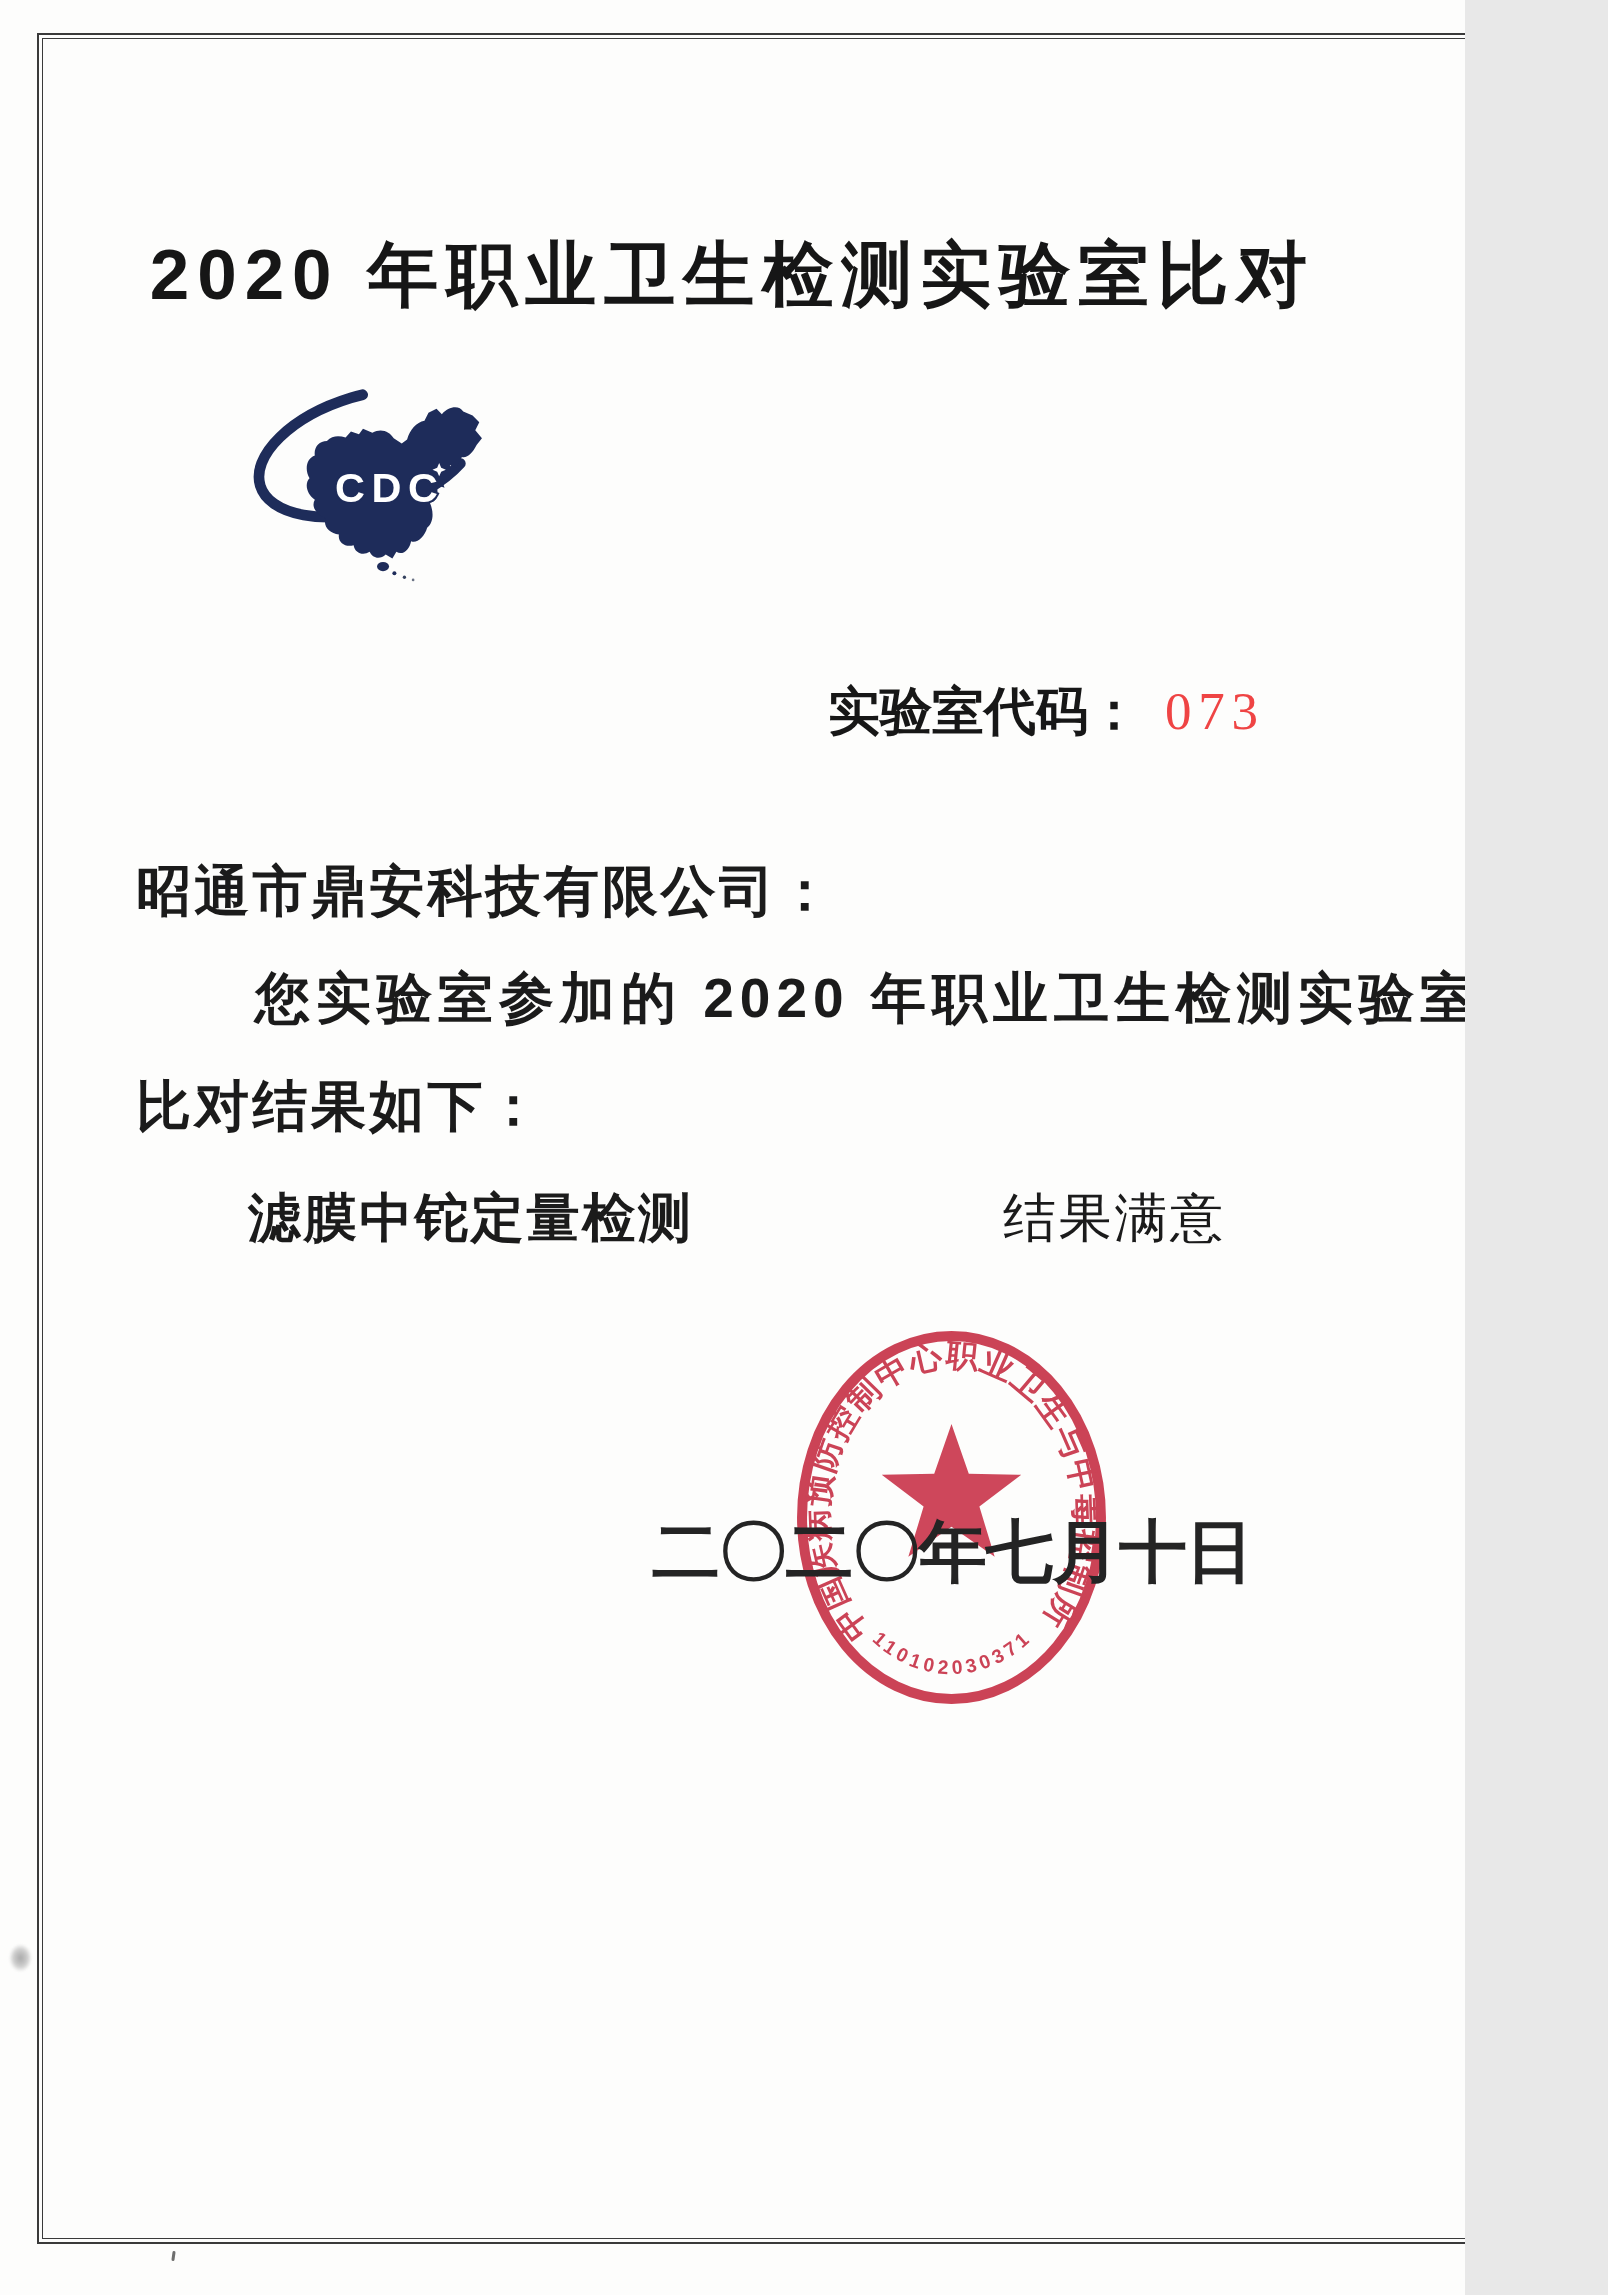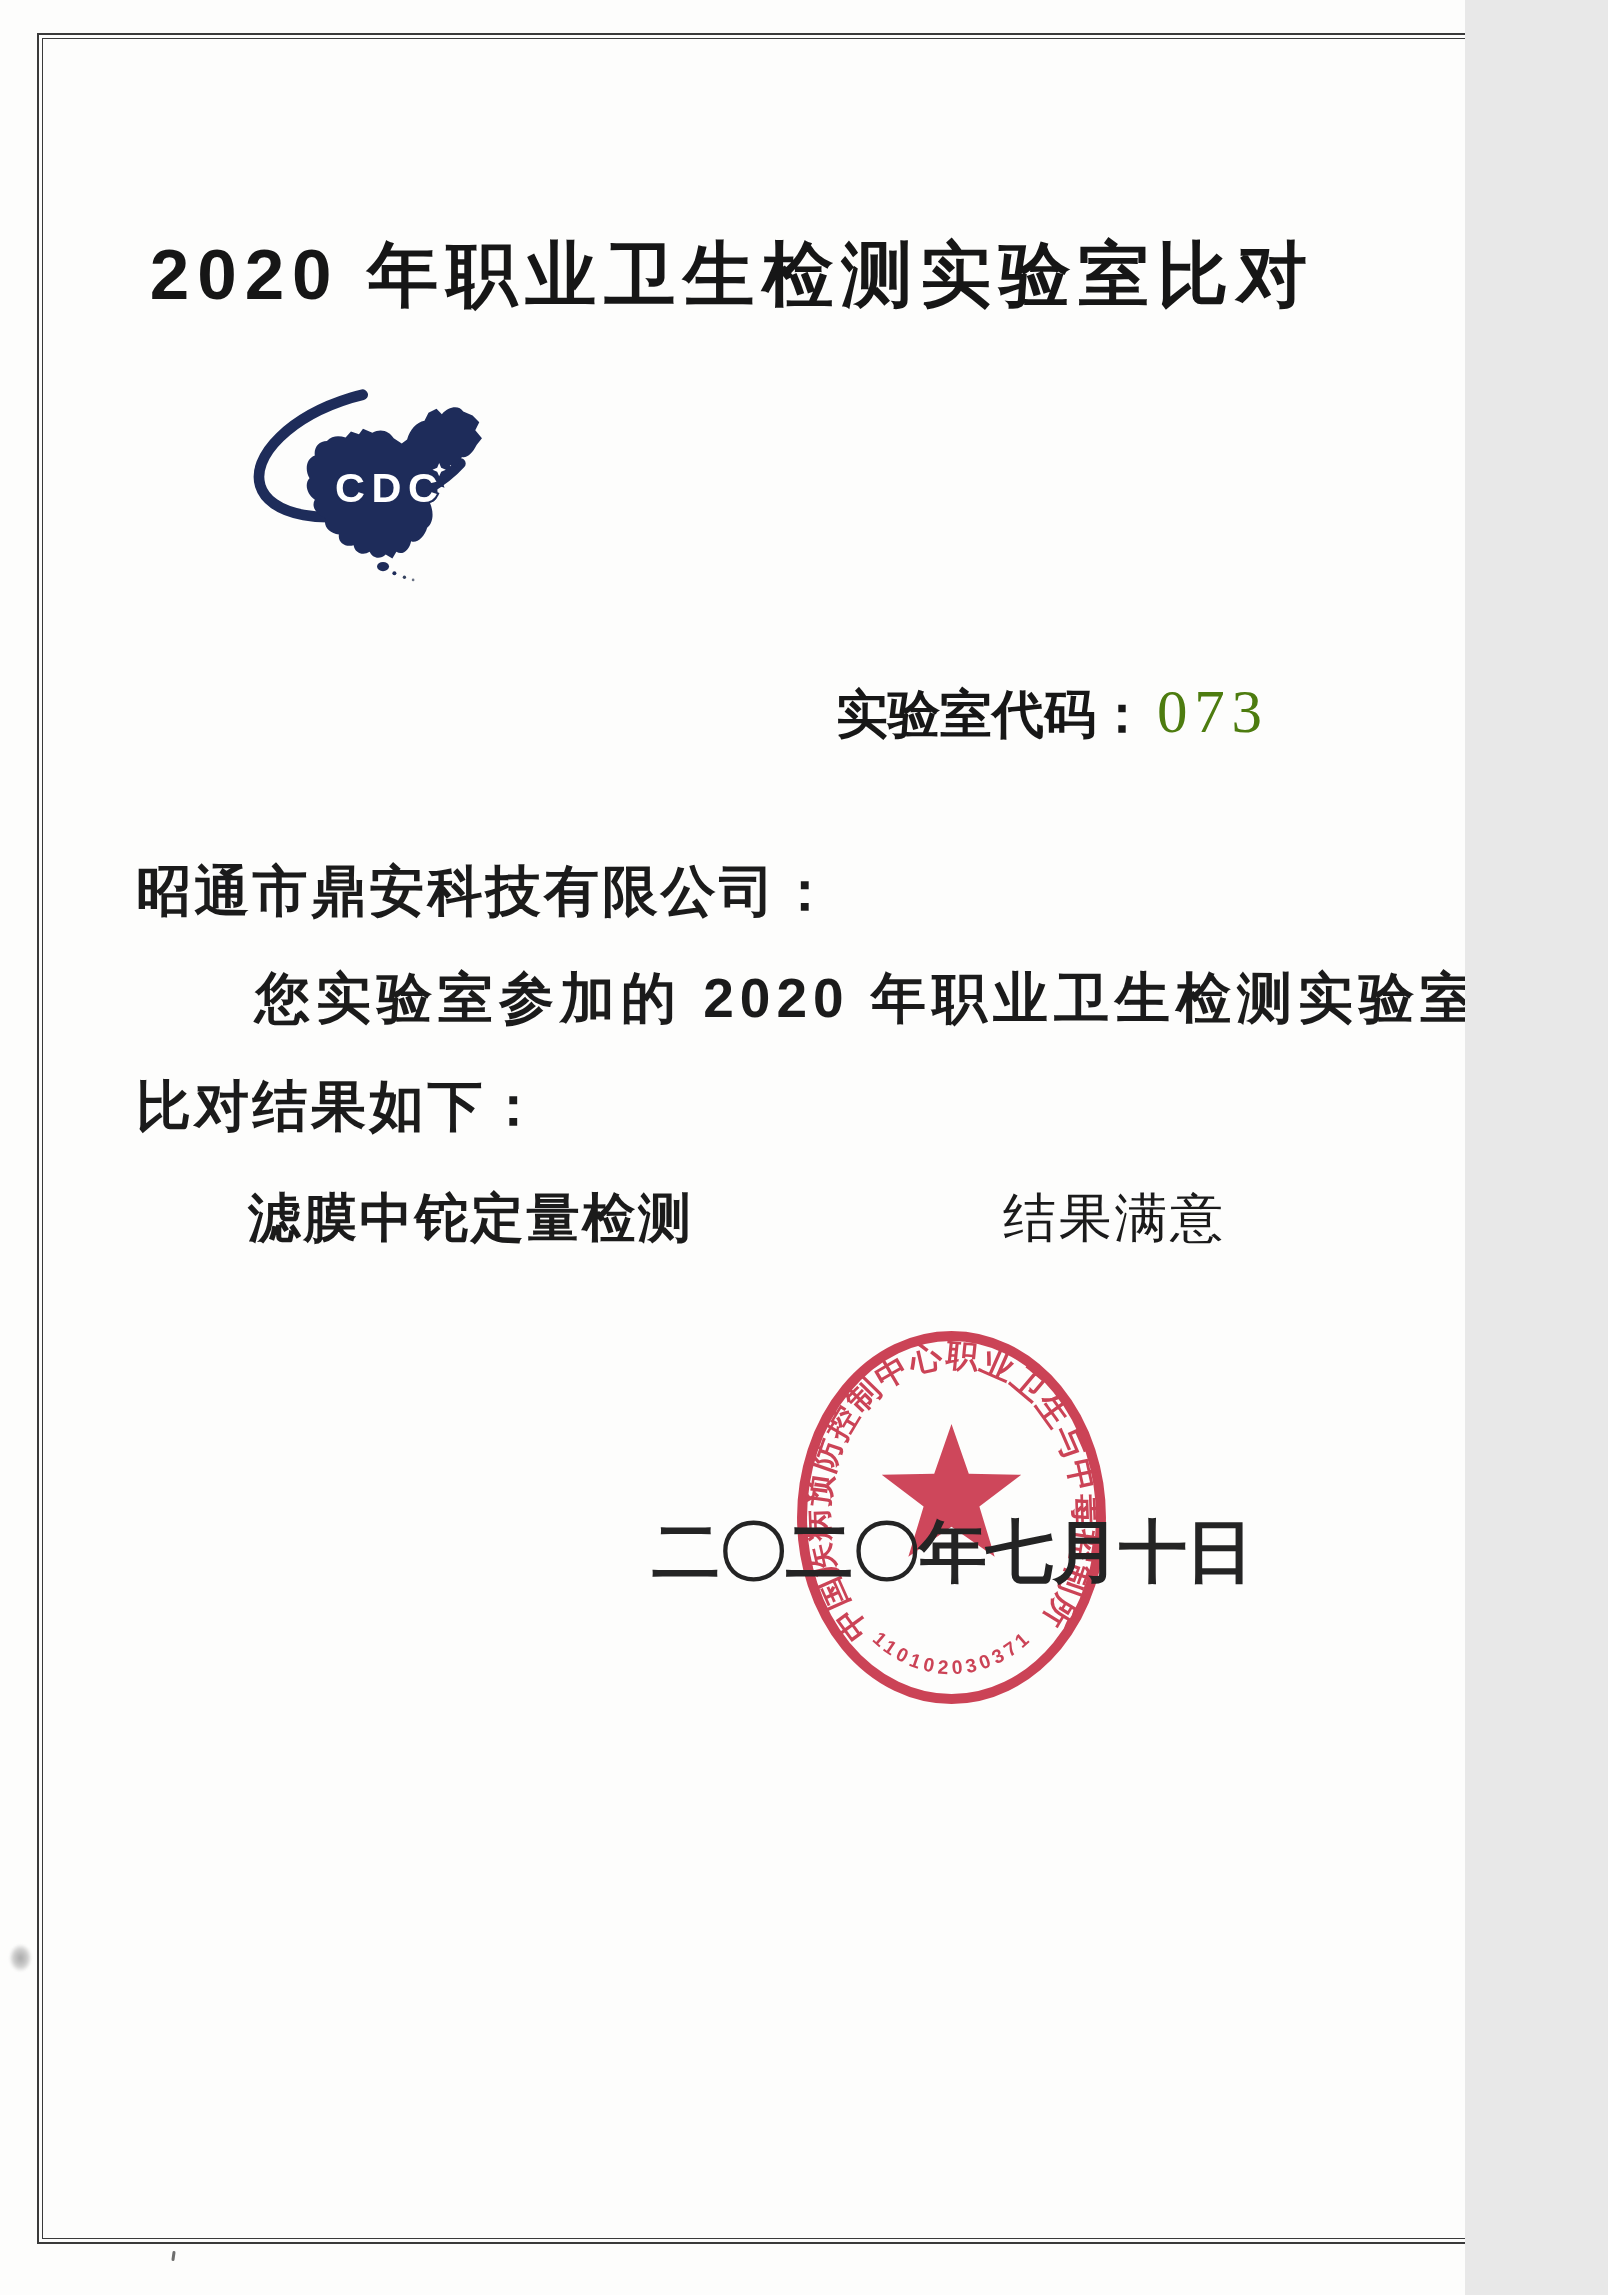--- a/index.html
+++ b/index.html
@@ -23,24 +23,24 @@
   .cert-title{
     left:0;right:0;top:228px;text-align:center;
     font-size:71px;font-weight:700;letter-spacing:8px;color:#161616;
   }
   .heading{
     left:554px;top:449px;
     font-family:"Liberation Serif", serif;
     font-size:104px;font-weight:700;letter-spacing:48px;color:#101010;
   }
   .labcode{left:828px;top:677px;display:flex;align-items:baseline;}
-  .labcode .lbl{font-size:52px;font-weight:700;color:#171717;margin-left:8px;}
+  .labcode .lbl{font-size:52px;font-weight:700;color:#171717;}
   .labcode .val{
     font-family:"Liberation Serif", serif;
-    font-size:61px;font-weight:400;letter-spacing:6.7px;color:#4d7c0f;margin-left:9px;
+    font-size:53px;font-weight:400;letter-spacing:6.7px;color:#ef4444;margin-left:25px;
   }
   .recipient{left:136px;top:855px;font-size:55px;font-weight:700;letter-spacing:3.3px;color:#1b1b1b;}
   .body-1{left:255px;top:962px;font-size:55px;font-weight:700;letter-spacing:6px;color:#1b1b1b;}
   .body-2{left:136px;top:1070px;font-size:55px;font-weight:700;letter-spacing:3.3px;color:#1b1b1b;}
   .result-item{left:248px;top:1183px;font-size:53px;font-weight:700;letter-spacing:2.7px;color:#1b1b1b;}
   .result-value{left:1003px;top:1183px;font-size:53px;font-weight:400;letter-spacing:2.7px;color:#1b1b1b;}
   .issue-date{
     left:652px;top:1507px;z-index:5;
     font-size:68px;font-weight:600;letter-spacing:-1.3px;color:#242424;
   }

